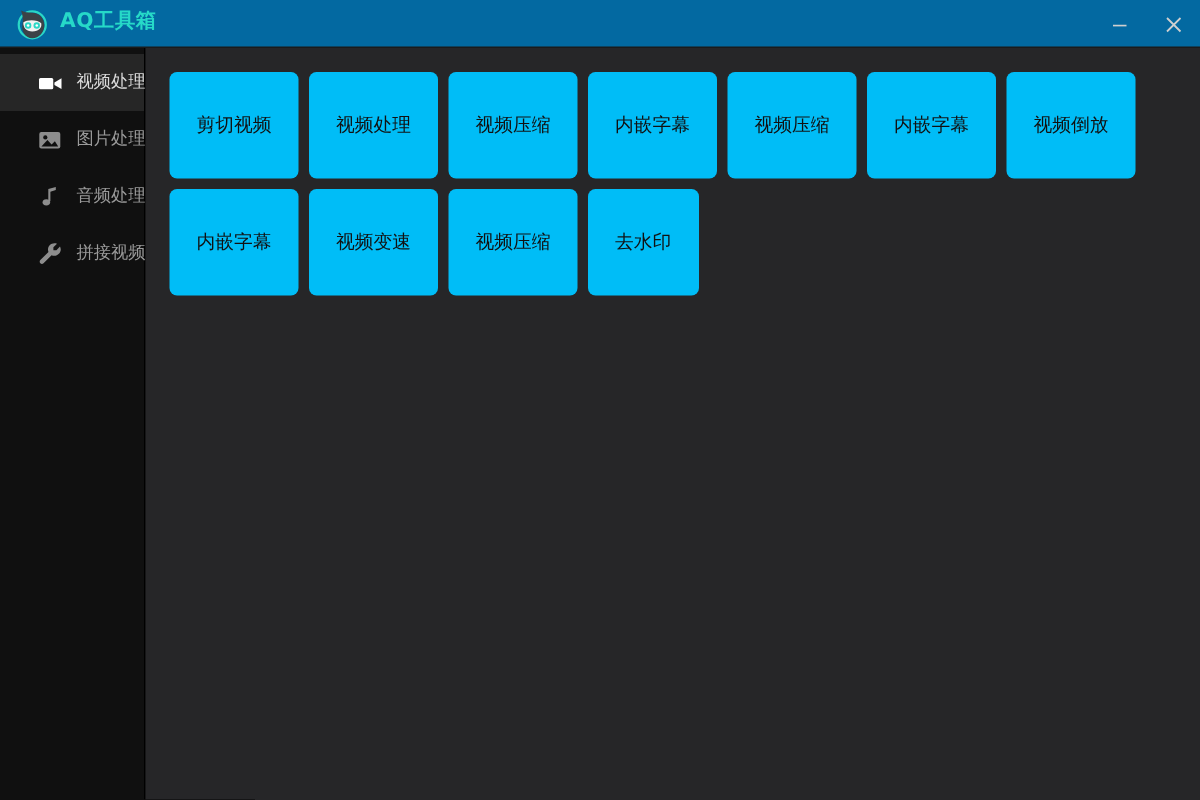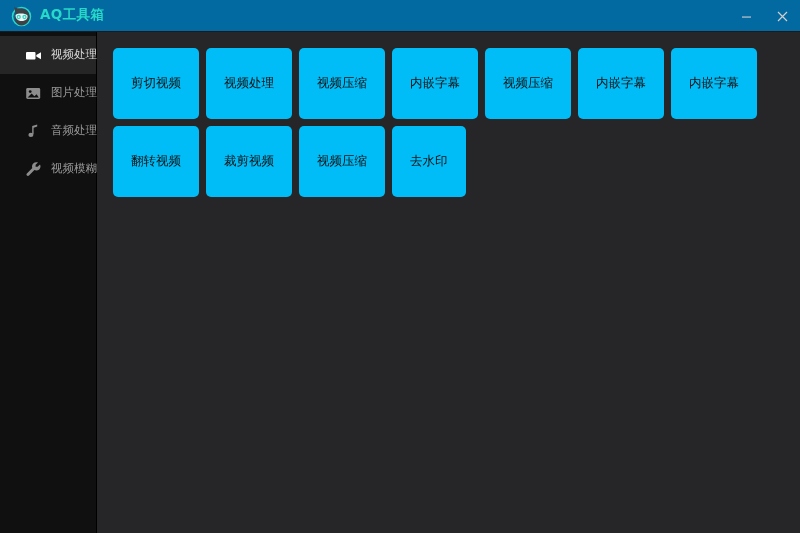--- a/index.html
+++ b/index.html
@@ -183,35 +183,35 @@
         </span>
         <span class="side-label">音频处理</span>
       </div>
 
       <div class="side-item">
         <span class="s-icon">
           <svg width="17" height="17" viewBox="0 0 17 17">
             <path d="M11.3 1.2 C8.9 1.2 7 3.1 7 5.4 C7 6 7.1 6.5 7.3 7 L1.9 12.4 C1.3 13 1.3 13.9 1.9 14.5 C2.5 15.1 3.4 15.1 4 14.5 L9.4 9.1 C9.9 9.3 10.6 9.5 11.3 9.5 C13.6 9.5 15.5 7.6 15.5 5.4 C15.5 4.7 15.3 4 15 3.4 L12.6 5.8 L10.6 5.8 L10.6 3.8 L13 1.5 C12.5 1.3 11.9 1.2 11.3 1.2 Z" fill="currentColor"></path>
           </svg>
         </span>
-        <span class="side-label">视频模糊</span>
+        <span class="side-label">拼接视频</span>
       </div>
 
     </div>
 
     <div class="content">
       <div class="tool-grid">
         <button class="tool-btn">剪切视频</button>
         <button class="tool-btn">视频处理</button>
         <button class="tool-btn">视频压缩</button>
         <button class="tool-btn">内嵌字幕</button>
         <button class="tool-btn">视频压缩</button>
         <button class="tool-btn">内嵌字幕</button>
+        <button class="tool-btn">视频倒放</button>
         <button class="tool-btn">内嵌字幕</button>
-        <button class="tool-btn">翻转视频</button>
-        <button class="tool-btn">裁剪视频</button>
+        <button class="tool-btn">视频变速</button>
         <button class="tool-btn">视频压缩</button>
         <button class="tool-btn">去水印</button>
       </div>
     </div>
 
   </div>
 </div>
 
 </body></html>

